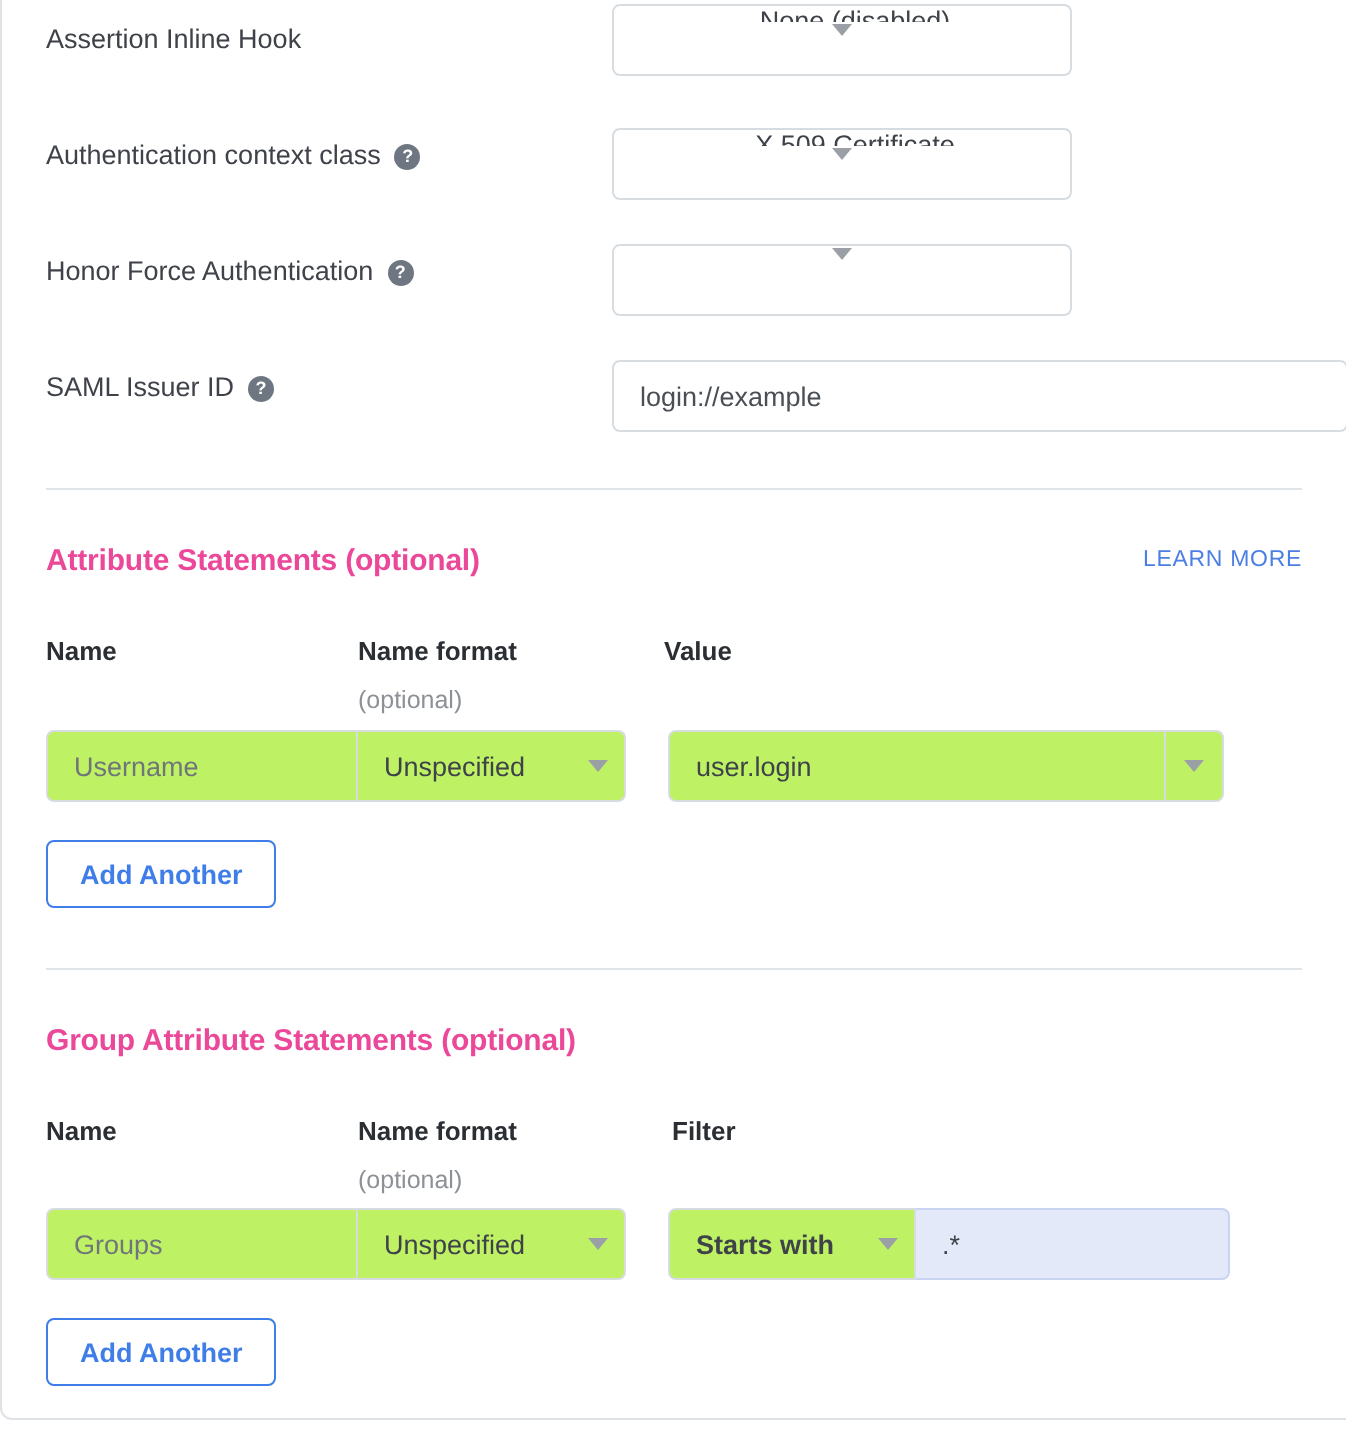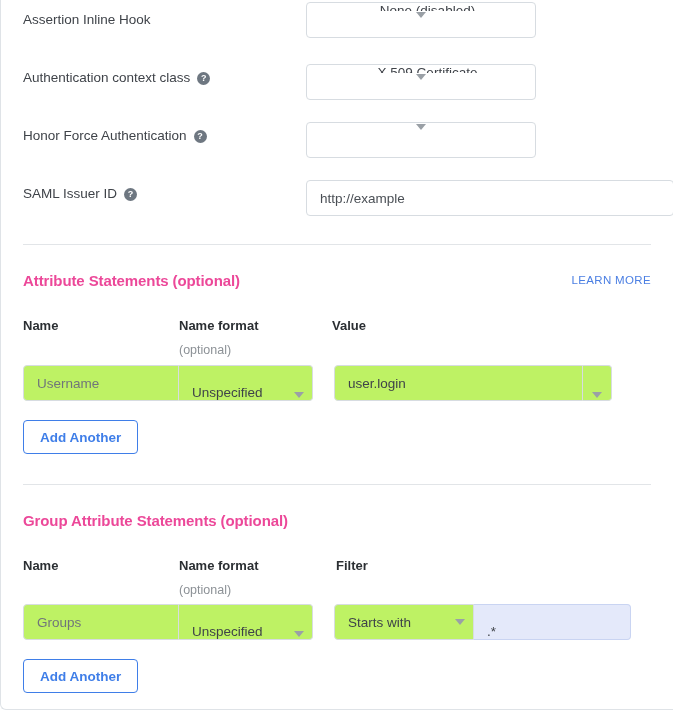--- a/index.html
+++ b/index.html
@@ -147,21 +147,21 @@
     background: #bef264;
     border: 1px solid #d7dce1;
     height: 36px;
     display: flex;
     align-items: center;
     font-size: 13.5px;
     color: #3f4349;
   }
   .grp .cell + .cell { border-left: none; }
   .grp .cell:first-child { border-top-left-radius: 4px; border-bottom-left-radius: 4px; }
-  .grp .cell:last-child  { border-top-right-radius: 4px; border-bottom-right-radius: 4px; align-items: flex-end; }
+  .grp .cell:last-child  { border-top-right-radius: 4px; border-bottom-right-radius: 4px; }
   .grp .cell .val { padding-left: 13px; flex: 1; white-space: nowrap; overflow: hidden; }
   .grp .cell.placeholder .val { color: #70757a; }
   .grp .cell.filterval { background: #e4e9fa; border-color: #c9d4f2; }
   .grp .cell.filterval .val { color: #3f4349; }
   .grp .cell.caretbtn { flex: 0 0 29px; justify-content: center; }
 
   
   .btn-outline {
     position: absolute;
     height: 34px;
@@ -211,21 +211,21 @@
   <div class="control sel-top" style="top:6px;">
     <span class="caret"><i></i></span>
   </div>
 </div>
 
 <div class="field-row" style="top:174px;">
   <div class="field-label">
     <span>SAML Issuer ID</span><span class="help-icon">?</span>
   </div>
   <div class="control input-wide" style="top:6px;">
-    <span class="val">http://example</span>
+    <span class="val">login://example</span>
   </div>
 </div>
 
 <div class="divider" style="top:244px;"></div>
 
 <div class="section-title" style="top:272px;">Attribute Statements (optional)</div>
 <a class="learn-more" style="top:274px;">LEARN MORE</a>
 
 <div class="col-head" style="left:23px; top:318px;">Name</div>
 <div class="col-head" style="left:179px; top:318px;">Name format</div>
@@ -266,21 +266,21 @@
   <div class="cell placeholder" style="width:156px;">
     <span class="val">Groups</span>
   </div>
   <div class="cell" style="width:134px;">
     <span class="val">Unspecified</span>
     <span class="caret"><i></i></span>
   </div>
 </div>
 
 <div class="grp" style="left:334px; top:604px;">
-  <div class="cell" style="width:140px;">
+  <div class="cell" style="width:124px;font-weight:bold;">
     <span class="val">Starts with</span>
     <span class="caret"><i></i></span>
   </div>
   <div class="cell filterval" style="width:157px;">
     <span class="val">.*</span>
   </div>
 </div>
 
 <button class="btn-outline" style="left:23px; top:659px;">Add Another</button>
 

